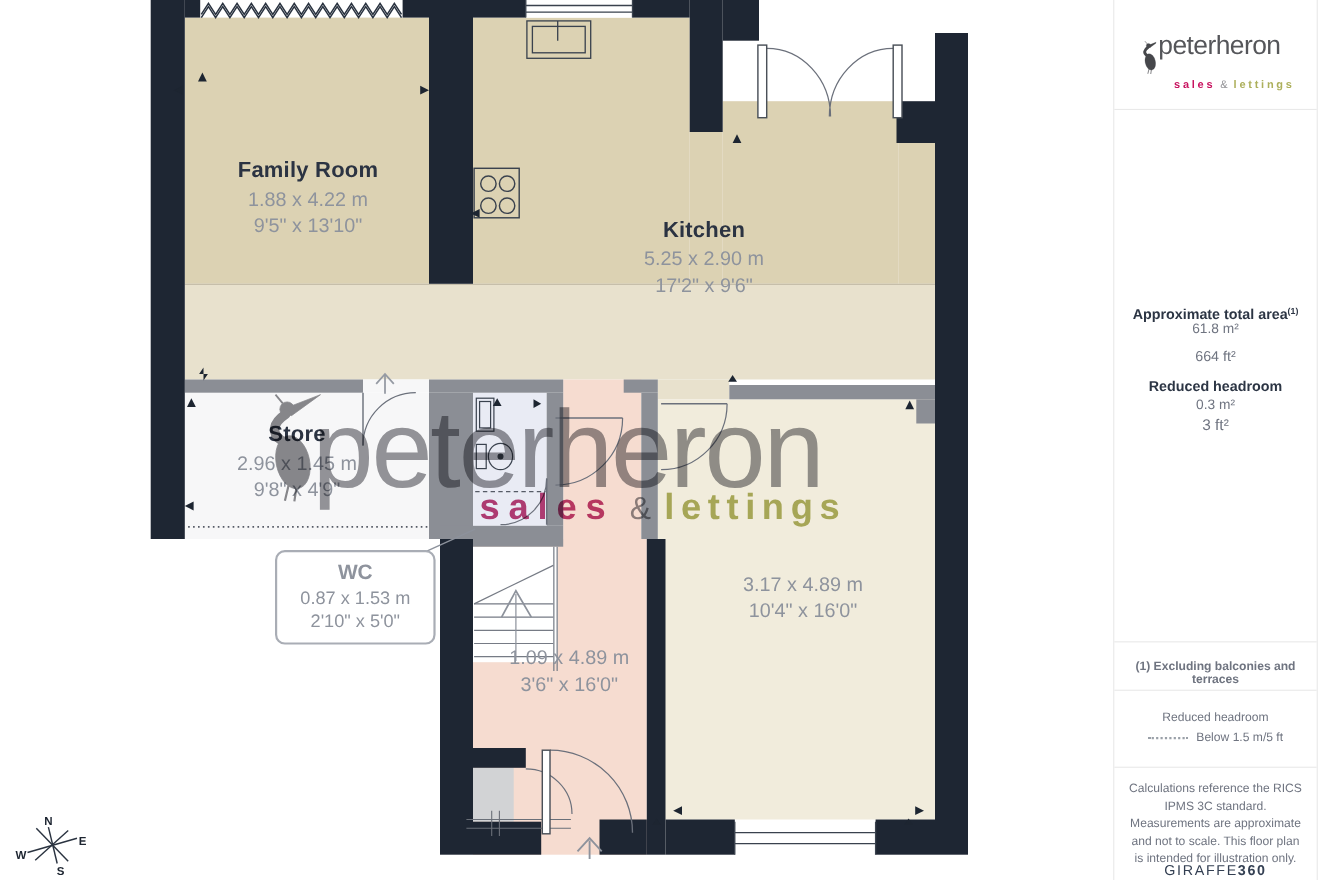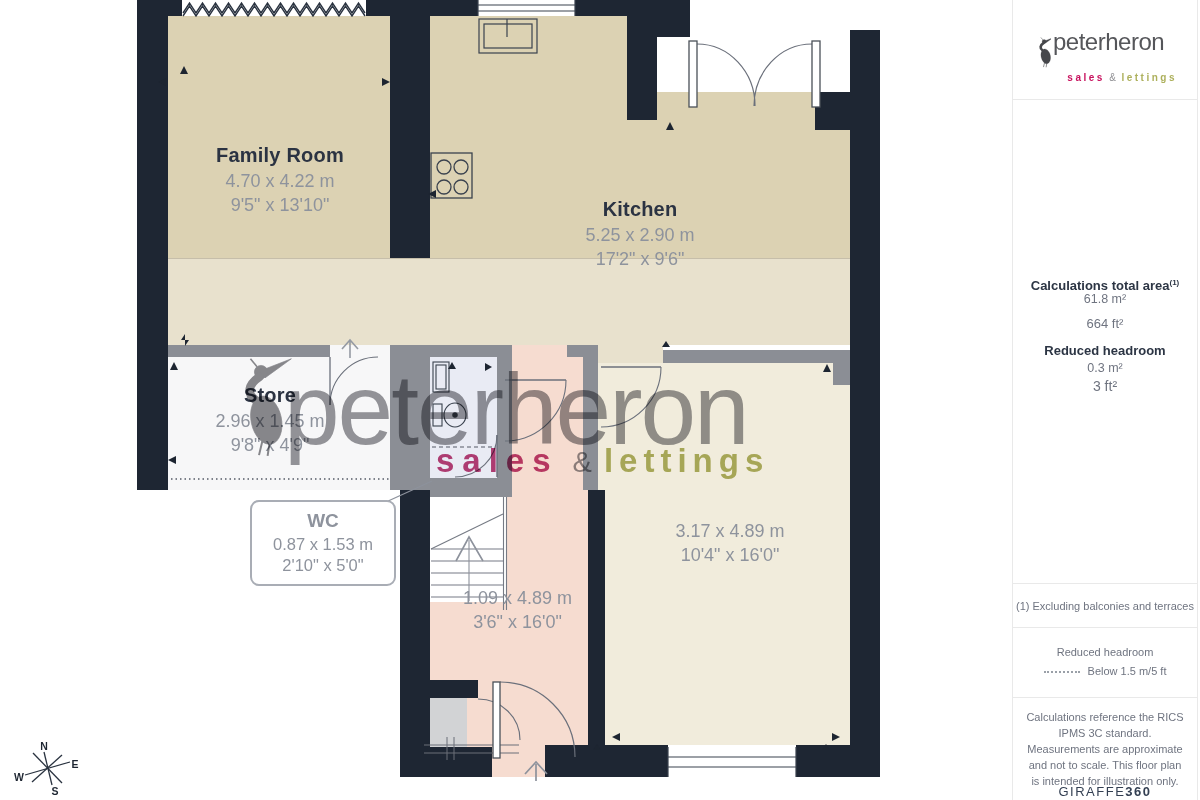--- a/index.html
+++ b/index.html
@@ -240,21 +240,21 @@
         <text x="44" y="750">N</text>
         <text x="75" y="768">E</text>
         <text x="19" y="781">W</text>
         <text x="55" y="795">S</text>
       </g>
     </g>
   </svg>
 
   <div class="rlabel" style="left:168px;top:142px;width:224px;">
     <div class="rname">Family Room</div>
-    <div class="rdim">4.70 x 4.22 m</div>
+    <div class="rdim">1.88 x 4.22 m</div>
     <div class="rdim">9'5" x 13'10"</div>
   </div>
   <div class="rlabel" style="left:520px;top:196px;width:240px;">
     <div class="rname">Kitchen</div>
     <div class="rdim">5.25 x 2.90 m</div>
     <div class="rdim">17'2" x 9'6"</div>
   </div>
   <div class="rlabel" style="left:168px;top:382px;width:204px;">
     <div class="rname">Store</div>
     <div class="rdim">2.96 x 1.45 m</div>
@@ -300,30 +300,30 @@
       <div class="lg-sub">
         <span class="s1">sales</span>
         <span class="s2">&amp;</span>
         <span class="s3">lettings</span>
       </div>
     </div>
 
     <div class="sb-divider" style="top:99px;"></div>
 
     <div class="sb-text sb-bold" style="top:278px;font-size:13px;">
-      <span>Calculations total area</span><sup>(1)</sup>
+      <span>Approximate total area</span><sup>(1)</sup>
     </div>
     <div class="sb-text" style="top:292px;font-size:12.5px;">61.8 m²</div>
     <div class="sb-text" style="top:316px;font-size:13px;">664 ft²</div>
     <div class="sb-text sb-bold" style="top:343px;font-size:13px;">Reduced headroom</div>
     <div class="sb-text" style="top:361px;font-size:12.5px;">0.3 m²</div>
     <div class="sb-text" style="top:378px;font-size:14px;">3 ft²</div>
 
     <div class="sb-divider" style="top:583px;"></div>
-    <div class="sb-text" style="top:600px;font-size:11px;">(1) Excluding balconies and terraces</div>
+    <div class="sb-text" style="top:600px;font-size:11px;font-weight:bold;">(1) Excluding balconies and terraces</div>
     <div class="sb-divider" style="top:627px;"></div>
 
     <div class="sb-text" style="top:646px;font-size:11px;">Reduced headroom</div>
     <div class="sb-text" style="top:665px;font-size:11px;">
       <span class="dotted-symbol"></span><span>Below 1.5 m/5 ft</span>
     </div>
 
     <div class="sb-divider" style="top:697px;"></div>
     <div class="sb-text" style="top:710px;font-size:11px;line-height:1.45;padding:0 12px;box-sizing:border-box;">Calculations reference the RICS IPMS 3C standard. Measurements are approximate and not to scale. This floor plan is intended for illustration only.</div>
     <div class="sb-text" style="top:782px;">

